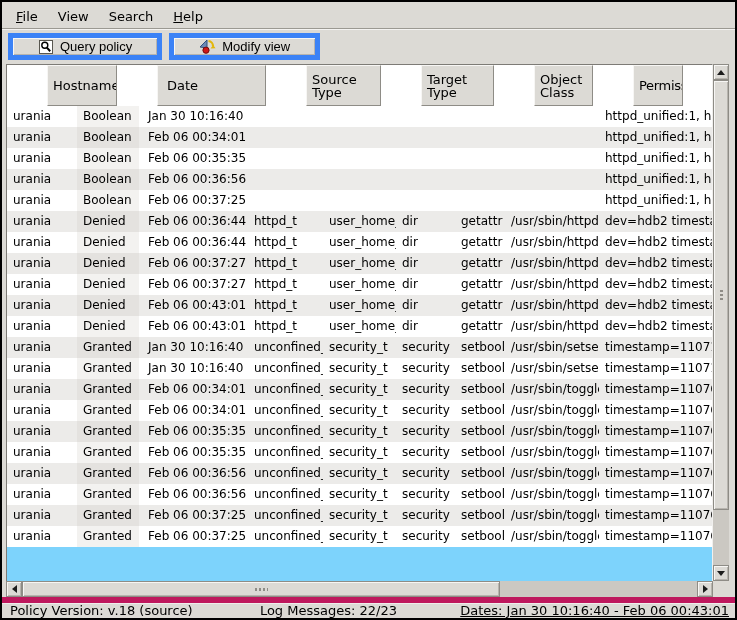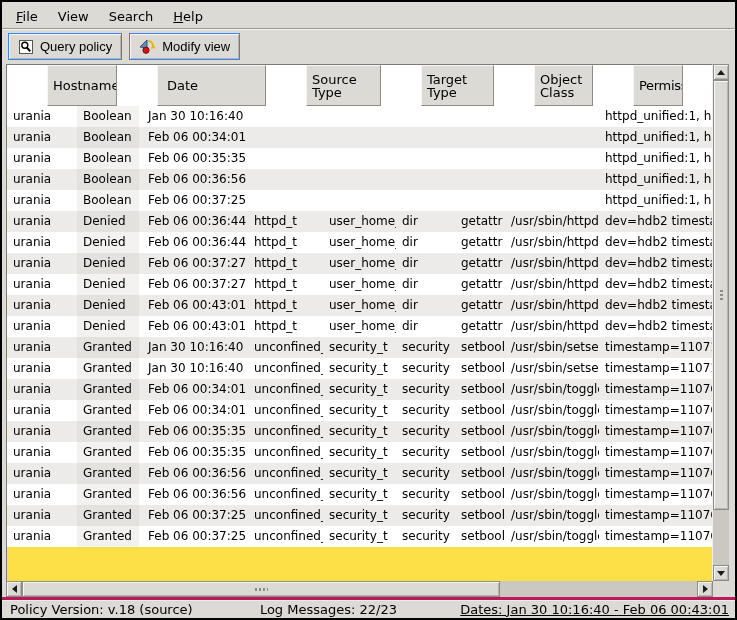--- a/index.html
+++ b/index.html
@@ -11,22 +11,22 @@
 
   
   .menubar { height:27px; display:flex; align-items:flex-end; padding-left:4px;
              border-bottom:1px solid #9b9992; box-shadow:0 1px 0 #f4f3f1; font-size:13px; }
   .menu-item { padding:4px 10px; cursor:default; }
   .ul-first { display:inline-block; }
   .ul-first::first-letter { text-decoration:underline; }
 
   
   .toolbar { height:35px; display:flex; align-items:center; padding:0 6px; gap:7px; }
-  .tbtn { height:27px; display:flex; align-items:center; gap:6px; padding:0 9px;
-          background:#dcdad5; border:1px solid #3b82f6;
+  .tbtn { height:27px; display:flex; align-items:center; gap:6px; padding:0 25px;
+          background:#dcdad5; border:5px solid #3b82f6;
           box-shadow:inset 1px 1px 0 #f7f6f4, inset -1px -1px 0 #b7b4ae; font-size:13px; }
   .tbtn svg { display:block; }
 
   
   .tabstrip { height:30px; display:flex; align-items:flex-end; padding-left:4px; }
   .tab { height:28px; min-width:106px; display:flex; align-items:center; gap:10px;
          padding:0 6px 0 11px; background:#dcdad5;
          border:1px solid #8e8c86; border-bottom:none;
          box-shadow:inset 1px 1px 0 #f7f6f4; font-size:13px; }
   .tab-close { width:21px; height:21px; display:flex; align-items:center; justify-content:center;
@@ -40,21 +40,21 @@
               background:#fff; overflow:hidden; display:flex; flex-direction:column; min-height:0; }
 
   .thead { display:flex; height:41px; flex:none; }
   .hcell { background:#dcdad5; border:1px solid; border-color:#f7f6f4 #8e8c86 #8e8c86 #f7f6f4;
            display:flex; align-items:center; padding-left:5px; font-size:13px; line-height:13px;
            overflow:hidden; flex:none; cursor:default;margin-left:40px; }
   .sort-arrow { width:0; height:0; border-left:5px solid transparent; border-right:5px solid transparent;
                 border-top:6px solid #45443f; margin-left:auto; margin-right:5px; flex:none; }
   .h-permission { letter-spacing:-0.3px; }
 
-  .tbody { flex:1; background:#fde047; overflow:hidden; }
+  .tbody { flex:1; background:#7dd3fc; overflow:hidden; }
   .trow { display:flex; height:21px; background:#fff; }
   .trow.alt { background:#ecebe9; }
   .cell { padding:3px 2px 0 6px; white-space:nowrap; overflow:hidden; flex:none; font-size:12px; }
   .trow .c-message { background:#f3f2f0; }
   .trow.alt .c-message { background:#e4e2df; }
   .c-date { padding-left:9px; }
 
   .c-hostname { width:70px; } .c-message { width:62px; } .c-date { width:109px; }
   .c-source_type { width:75px; } .c-target_type { width:73px; } .c-object_class { width:59px; }
   .c-permission { width:50px; } .c-executable { width:94px; } .c-other { flex:1; min-width:0; }
@@ -75,21 +75,21 @@
   .hthumb { width:478px; flex:none; background:#dcdad5; border:1px solid #8e8c86;
             box-shadow:inset 1px 1px 0 #f7f6f4, inset -1px -1px 0 #b7b4ae;
             display:flex; align-items:center; justify-content:center; }
   .grip-v { width:3px; height:11px; background:repeating-linear-gradient(#8e8c86 0 2px, transparent 2px 4px); }
   .grip-h { width:13px; height:3px; background:repeating-linear-gradient(90deg,#8e8c86 0 2px, transparent 2px 4px); }
   .vspacer { flex:1; } .hspacer { flex:1; }
   .corner { background:#dcdad5; }
 
   
   .statusbar { height:21px; flex:none; display:flex; align-items:center; font-size:13px;
-               border-top:3px solid #be185d; box-shadow:inset 0 1px 0 #eeedeb; }
+               border-top:6px solid #be185d; box-shadow:inset 0 1px 0 #eeedeb; }
   .status-left { flex:1.05; padding-left:8px; }
   .status-center { flex:1; text-align:center; }
   .status-right { flex:1.45; text-align:right; padding-right:6px; white-space:nowrap;text-decoration:underline; }
 </style>
 </head>
 <body>
 
 <div class="window">
 
   <div class="menubar">

